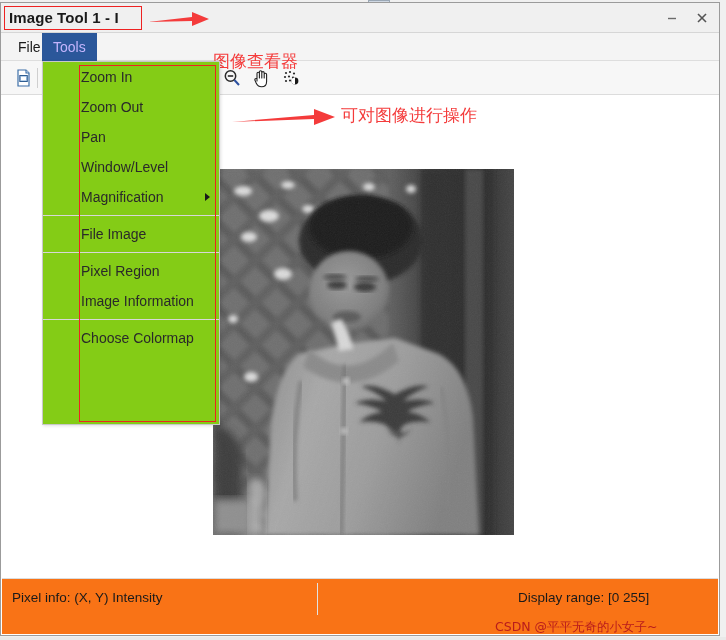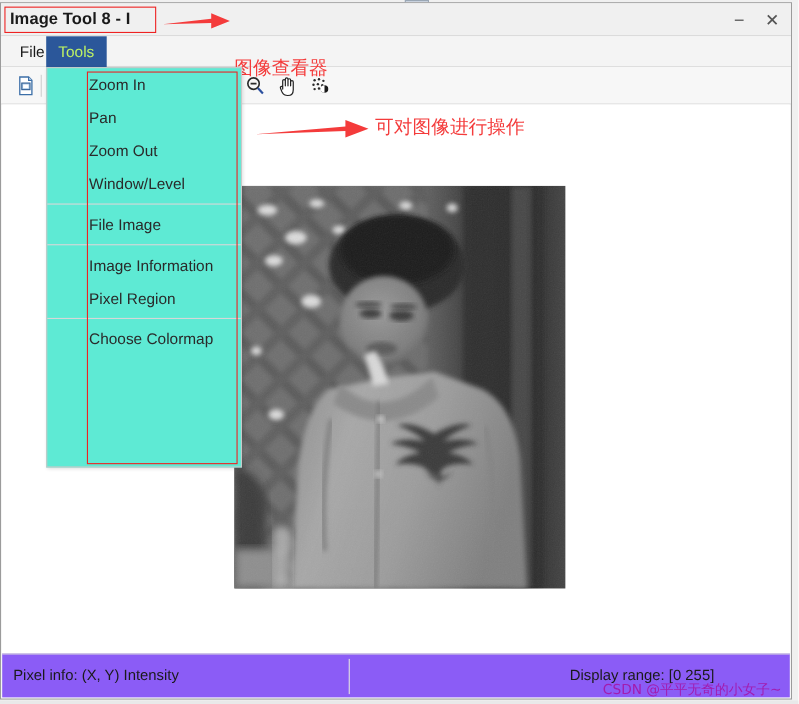--- a/index.html
+++ b/index.html
@@ -54,41 +54,41 @@
     position:absolute;left:0;top:30px;right:0;height:28px;
     background:#f4f4f4;
     border-bottom:1px solid #dedede;
     box-sizing:border-box;
   }
   .menu-item{
     position:absolute;top:0;height:28px;display:flex;align-items:center;
     padding:0 11px;font-size:14px;color:#1a1a1a;box-sizing:border-box;
   }
   .menu-item.file{left:6px;}
-  .menu-item.tools{left:41px;background:#2b579a;color:#bef264;}
+  .menu-item.tools{left:41px;background:#2b579a;color:#c4b5fd;}
 
   
   .toolbar{
     position:absolute;left:0;top:58px;right:0;height:34px;
     background:#f7f7f7;
     border-bottom:1px solid #dcdcdc;
     box-sizing:border-box;
   }
   .tb-icon{
     position:absolute;top:5px;width:24px;height:24px;
     display:flex;align-items:center;justify-content:center;
   }
   .tb-sep{
     position:absolute;top:7px;width:1px;height:20px;background:#cfcfcf;
   }
 
   
   .dropdown{
     position:absolute;left:41px;top:58px;width:178px;height:364px;
-    background:#5eead4;
+    background:#84cc16;
     border:1px solid #c8c8c8;
     box-sizing:border-box;
     z-index:30;
     box-shadow:1px 1px 3px rgba(0,0,0,0.12);
   }
   .dd-row{
     position:relative;height:30px;line-height:30px;
     font-size:14px;color:#2a2a2a;
     padding-left:38px;
     box-sizing:border-box;
@@ -115,22 +115,22 @@
   }
   .photo{
     position:absolute;left:211px;top:74px;width:301px;height:366px;
     background:#6e6e6e;
     overflow:hidden;
   }
   .photo svg{display:block;width:301px;height:366px;}
 
   
   .statusbar{
-    position:absolute;left:1px;right:1px;bottom:1px;height:40px;
-    background:#8b5cf6;
+    position:absolute;left:1px;right:1px;bottom:1px;height:56px;
+    background:#f97316;
     border-top:1px solid #dcdcdc;
     box-sizing:border-box;
   }
   .status-left{
     position:absolute;left:10px;top:11px;font-size:13.5px;color:#1a1a1a;white-space:nowrap;
   }
   .status-right{
     position:absolute;left:516px;top:11px;font-size:13.5px;color:#1a1a1a;white-space:nowrap;
   }
   .status-divider{
@@ -144,37 +144,37 @@
   }
   .anno-title{left:213px;top:22px;font-size:17px;margin-top:28px;}
   .anno-tools{left:341px;top:104px;font-size:17px;}
   .arrow{position:absolute;}
 
   
   .bottom-strip{
     position:absolute;left:0;bottom:0;width:726px;height:3px;background:#e9e9e9;
   }
   .watermark{
-    position:absolute;left:548px;top:619px;
-    font-size:12.5px;color:#a21caf;white-space:nowrap;
+    position:absolute;left:495px;top:619px;
+    font-size:12.5px;color:#b91c1c;white-space:nowrap;
     font-family:"DejaVu Sans", sans-serif;
     z-index:40;
   }
 </style>
 </head>
 <body>
 
 <div class="app">
 
   <div class="top-peek"></div>
 
   <div class="window">
 
     <div class="titlebar">
-      <div class="title-text">Image Tool 8 - I</div>
+      <div class="title-text">Image Tool 1 - I</div>
       <div class="title-box"></div>
 
       <div class="win-btns">
         <div class="win-btn">
           <svg width="14" height="14" viewBox="0 0 14 14">
               <line x1="3" y1="7.5" x2="11" y2="7.5" stroke="#6b6b6b" stroke-width="1.4"></line>
             </svg>
         </div>
         <div class="win-btn">
           <svg width="14" height="14" viewBox="0 0 14 14">
@@ -343,32 +343,36 @@
     </div>
 
     <div class="statusbar">
       <div class="status-divider"></div>
       <div class="status-left">Pixel info:  (X, Y)  Intensity</div>
       <div class="status-right">Display range:  [0 255]</div>
     </div>
 
     <div class="dropdown">
       <div class="dd-row">Zoom In</div>
+      <div class="dd-row">Zoom Out</div>
       <div class="dd-row">Pan</div>
-      <div class="dd-row">Zoom Out</div>
       <div class="dd-row">Window/Level</div>
+      <div class="dd-row">
+        <span>Magnification</span>
+        <span class="dd-arrow"></span>
+      </div>
 
       <div class="dd-sep"></div>
 
       <div class="dd-row">File Image</div>
 
       <div class="dd-sep"></div>
 
+      <div class="dd-row">Pixel Region</div>
       <div class="dd-row">Image Information</div>
-      <div class="dd-row">Pixel Region</div>
 
       <div class="dd-sep"></div>
 
       <div class="dd-row">Choose Colormap</div>
 
       <div class="dd-redbox"></div>
     </div>
 
   </div>
 

